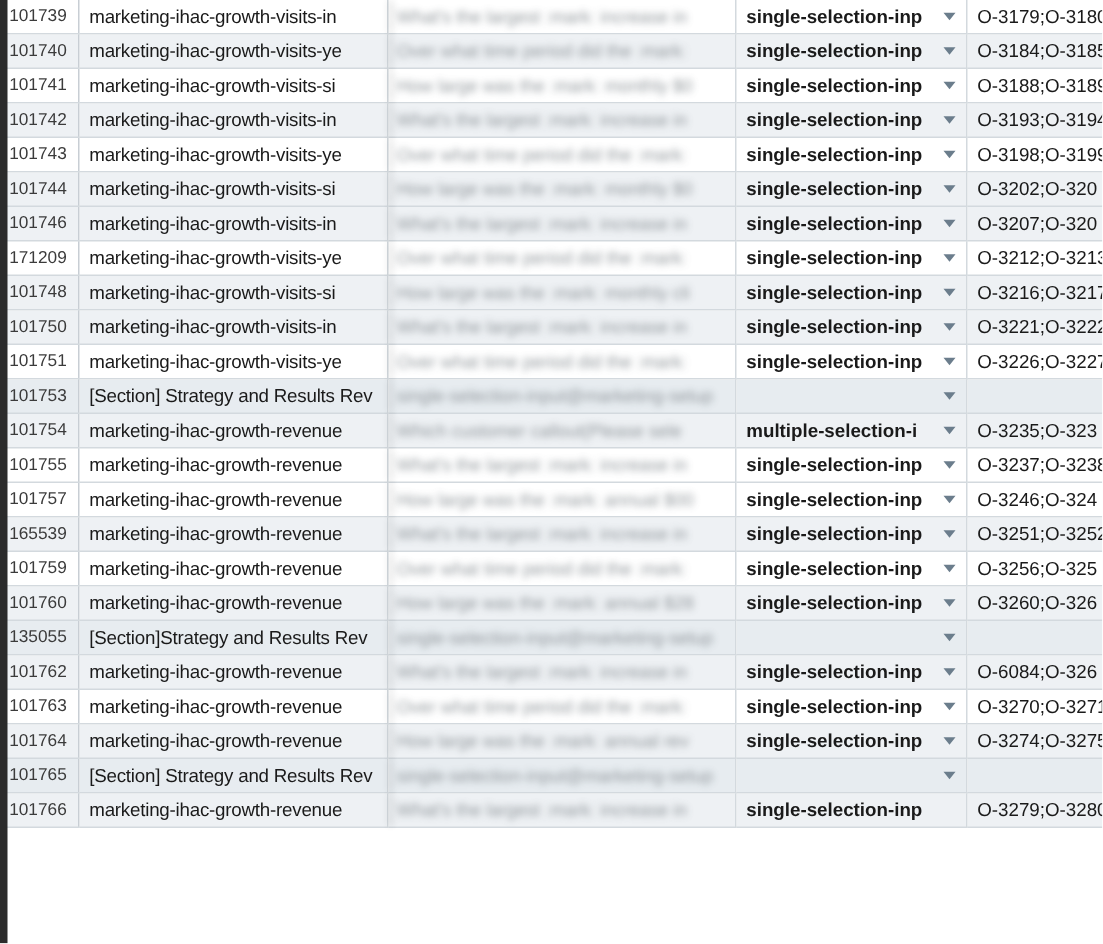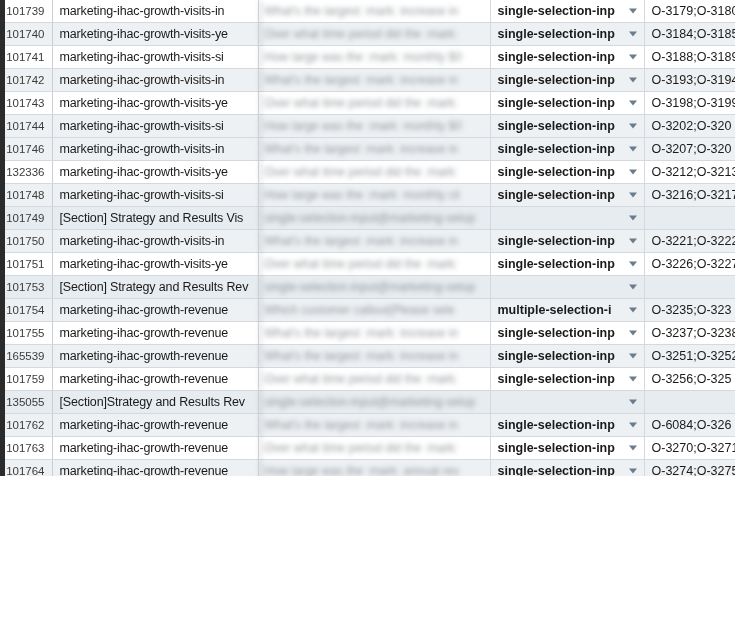--- a/index.html
+++ b/index.html
@@ -11,21 +11,21 @@
     width: 735px;
     height: 629px;
     overflow: hidden;
     font-family: "Liberation Sans", sans-serif;
     -webkit-font-smoothing: antialiased;
   }
 
   #app {
     position: relative;
     width: 735px;
-    height: 476px;
+    height: 629px;
     overflow: hidden;
     background: #ffffff;
   }
 
   
   .left-edge {
     position: absolute;
     left: 0; top: 0;
     width: 5px;
     height: 629px;
@@ -177,39 +177,32 @@
           <td class="cell c-ids">O-3202;O-320</td>
         </tr>
         <tr class="row even">
           <td class="cell c-id">101746</td>
           <td class="cell c-name">marketing-ihac-growth-visits-in</td>
           <td class="cell c-question">What's the largest  :mark: increase in</td>
           <td class="cell c-type"><span>single-selection-inp</span><span class="caret"></span></td>
           <td class="cell c-ids">O-3207;O-320</td>
         </tr>
         <tr class="row odd">
-          <td class="cell c-id">132336</td>
+          <td class="cell c-id">171209</td>
           <td class="cell c-name">marketing-ihac-growth-visits-ye</td>
           <td class="cell c-question">Over what time period did the  :mark:</td>
           <td class="cell c-type"><span>single-selection-inp</span><span class="caret"></span></td>
           <td class="cell c-ids">O-3212;O-3213,</td>
         </tr>
         <tr class="row even">
           <td class="cell c-id">101748</td>
           <td class="cell c-name">marketing-ihac-growth-visits-si</td>
           <td class="cell c-question">How large was the  :mark: monthly cli</td>
           <td class="cell c-type"><span>single-selection-inp</span><span class="caret"></span></td>
           <td class="cell c-ids">O-3216;O-3217;</td>
-        </tr>
-        <tr class="row section">
-          <td class="cell c-id">101749</td>
-          <td class="cell c-name">[Section] Strategy and Results Vis</td>
-          <td class="cell c-question">single-selection-input@marketing-setup</td>
-          <td class="cell c-type"><span></span><span class="caret"></span></td>
-          <td class="cell c-ids"></td>
         </tr>
         <tr class="row even">
           <td class="cell c-id">101750</td>
           <td class="cell c-name">marketing-ihac-growth-visits-in</td>
           <td class="cell c-question">What's the largest  :mark: increase in</td>
           <td class="cell c-type"><span>single-selection-inp</span><span class="caret"></span></td>
           <td class="cell c-ids">O-3221;O-3222</td>
         </tr>
         <tr class="row odd">
           <td class="cell c-id">101751</td>
@@ -232,33 +225,47 @@
           <td class="cell c-type"><span>multiple-selection-i</span><span class="caret"></span></td>
           <td class="cell c-ids">O-3235;O-323</td>
         </tr>
         <tr class="row odd">
           <td class="cell c-id">101755</td>
           <td class="cell c-name">marketing-ihac-growth-revenue</td>
           <td class="cell c-question">What's the largest  :mark: increase in</td>
           <td class="cell c-type"><span>single-selection-inp</span><span class="caret"></span></td>
           <td class="cell c-ids">O-3237;O-3238</td>
         </tr>
+        <tr class="row odd">
+          <td class="cell c-id">101757</td>
+          <td class="cell c-name">marketing-ihac-growth-revenue</td>
+          <td class="cell c-question">How large was the  :mark: annual $00</td>
+          <td class="cell c-type"><span>single-selection-inp</span><span class="caret"></span></td>
+          <td class="cell c-ids">O-3246;O-324</td>
+        </tr>
         <tr class="row even">
           <td class="cell c-id">165539</td>
           <td class="cell c-name">marketing-ihac-growth-revenue</td>
           <td class="cell c-question">What's the largest  :mark: increase in</td>
           <td class="cell c-type"><span>single-selection-inp</span><span class="caret"></span></td>
           <td class="cell c-ids">O-3251;O-3252</td>
         </tr>
         <tr class="row odd">
           <td class="cell c-id">101759</td>
           <td class="cell c-name">marketing-ihac-growth-revenue</td>
           <td class="cell c-question">Over what time period did the  :mark:</td>
           <td class="cell c-type"><span>single-selection-inp</span><span class="caret"></span></td>
           <td class="cell c-ids">O-3256;O-325</td>
+        </tr>
+        <tr class="row even">
+          <td class="cell c-id">101760</td>
+          <td class="cell c-name">marketing-ihac-growth-revenue</td>
+          <td class="cell c-question">How large was the  :mark: annual $28</td>
+          <td class="cell c-type"><span>single-selection-inp</span><span class="caret"></span></td>
+          <td class="cell c-ids">O-3260;O-326</td>
         </tr>
         <tr class="row section">
           <td class="cell c-id">135055</td>
           <td class="cell c-name">[Section]Strategy and Results Rev</td>
           <td class="cell c-question">single-selection-input@marketing-setup</td>
           <td class="cell c-type"><span></span><span class="caret"></span></td>
           <td class="cell c-ids"></td>
         </tr>
         <tr class="row even">
           <td class="cell c-id">101762</td>

